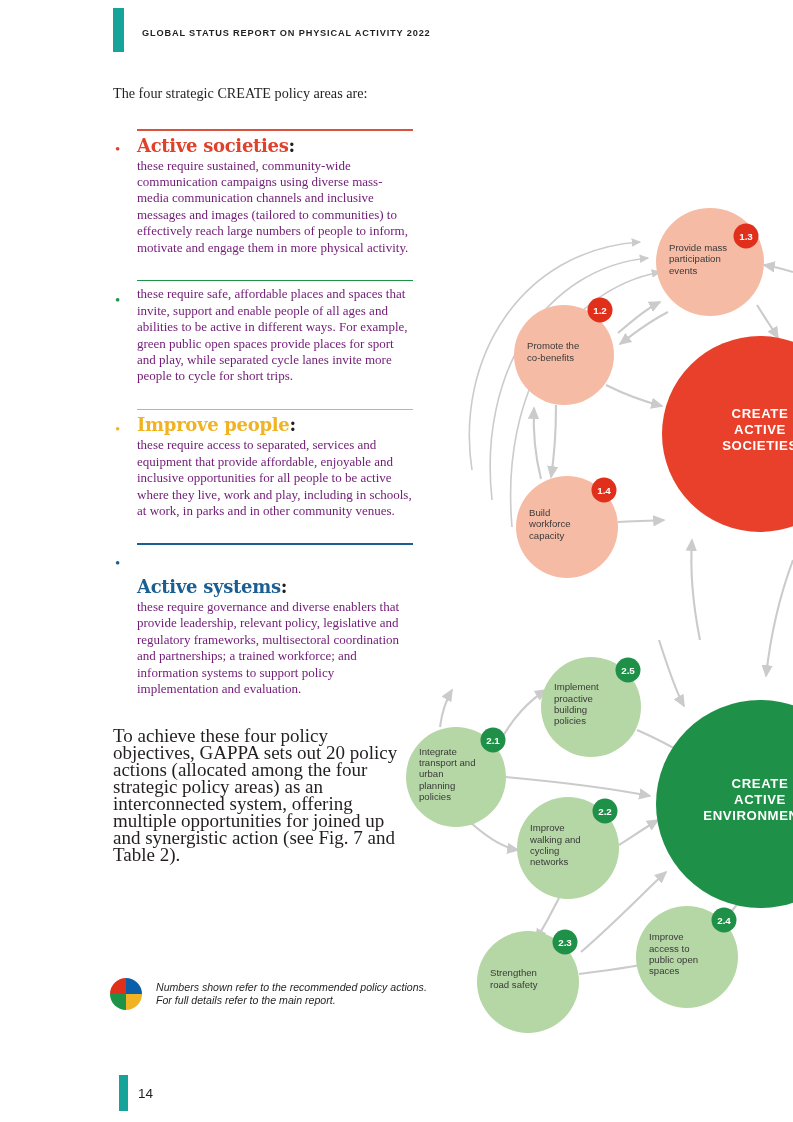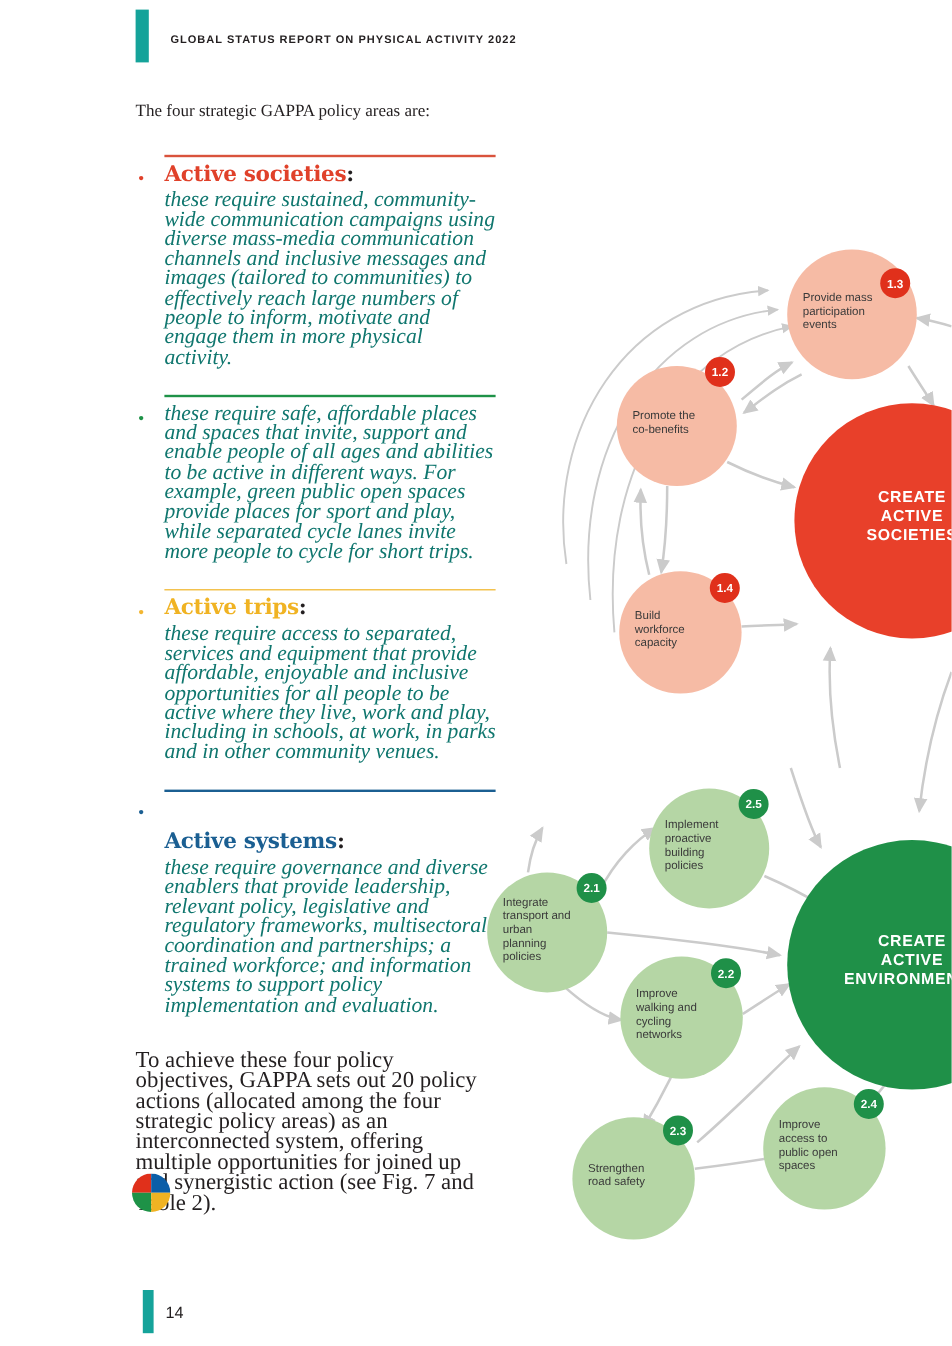--- a/index.html
+++ b/index.html
@@ -86,24 +86,23 @@
     line-height: 20px;
     margin-bottom: 2px;
   }
   .bullet-head.red   { color: #e0412a; }
   .bullet-head.green { color: #1e9247; }
   .bullet-head.amber { color: #f0b323; }
   .bullet-head.blue  { color: #1b5f92; margin-top: 32px; }
   .bullet-head .colon { color: #231f20; }
 
   .bullet-body {
-    font-size: 18px;
+    font-size: 13px;
     line-height: 16.4px;
-    color: #0f766e;
-    font-style: italic;
+    color: #701a75;
   }
   .closing {
     font-size: 19px;
     line-height: 17px;
     margin: 30px 0 0 0;
     width: 286px;
   }
 
   
   .footnote {
@@ -155,39 +154,39 @@
 </head>
 <body>
 
 <div class="header">
   <div class="header-rule"></div>
   <div class="header-title">GLOBAL STATUS REPORT ON PHYSICAL ACTIVITY 2022</div>
 </div>
 
 <div class="col">
 
-  <p class="lead">The four strategic GAPPA policy areas are:</p>
+  <p class="lead">The four strategic CREATE policy areas are:</p>
 
   <div class="bullet-block">
     <span class="bullet-dot red">•</span>
     <div class="topline red"></div>
     <div class="bullet-head red"><span>Active societies</span><span class="colon">:</span></div>
     <div class="bullet-body">these require sustained, community-wide communication campaigns using diverse mass-media communication channels and inclusive messages and images (tailored to communities) to effectively reach large numbers of people to inform, motivate and engage them in more physical activity.</div>
   </div>
 
   <div class="bullet-block">
     <span class="bullet-dot green">•</span>
     <div class="topline green"></div>
     <div class="bullet-body">these require safe, affordable places and spaces that invite, support and enable people of all ages and abilities to be active in different ways. For example, green public open spaces provide places for sport and play, while separated cycle lanes invite more people to cycle for short trips.</div>
   </div>
 
   <div class="bullet-block">
     <span class="bullet-dot amber">•</span>
     <div class="topline amber"></div>
-    <div class="bullet-head amber"><span>Active trips</span><span class="colon">:</span></div>
+    <div class="bullet-head amber"><span>Improve people</span><span class="colon">:</span></div>
     <div class="bullet-body">these require access to separated, services and equipment that provide affordable, enjoyable and inclusive opportunities for all people to be active where they live, work and play, including in schools, at work, in parks and in other community venues.</div>
   </div>
 
   <div class="bullet-block">
     <span class="bullet-dot blue">•</span>
     <div class="topline blue"></div>
     <div class="bullet-head blue"><span>Active systems</span><span class="colon">:</span></div>
     <div class="bullet-body">these require governance and diverse enablers that provide leadership, relevant policy, legislative and regulatory frameworks, multisectoral coordination and partnerships; a trained workforce; and information systems to support policy implementation and evaluation.</div>
   </div>
 
@@ -196,20 +195,21 @@
 
 <div class="footnote">
   <span class="pie-icon">
     <svg width="32" height="32" viewBox="0 0 32 32">
       <path d="M16 16 L16 0 A16 16 0 0 0 0 16 Z" fill="#e0301b"></path>
       <path d="M16 16 L32 16 A16 16 0 0 0 16 0 Z" fill="#0b5ea8"></path>
       <path d="M16 16 L0 16 A16 16 0 0 0 16 32 Z" fill="#1e9247"></path>
       <path d="M16 16 L16 32 A16 16 0 0 0 32 16 Z" fill="#f0b323"></path>
     </svg>
   </span>
+  <div class="footnote-text">Numbers shown refer to the recommended policy actions. For full details refer to the main report.</div>
 </div>
 
 <div class="footer-rule"></div>
 <div class="folio">14</div>
 
 <div class="diagram">
   <svg id="diagram-svg" width="400" height="860" viewBox="393 190 400 860">
     <defs>
       <marker id="arrowhead" markerWidth="7" markerHeight="7" refX="5.2" refY="3" orient="auto" markerUnits="strokeWidth">
         <path d="M0,0.3 L6,3 L0,5.7 z" fill="#cbcbcb"></path>

